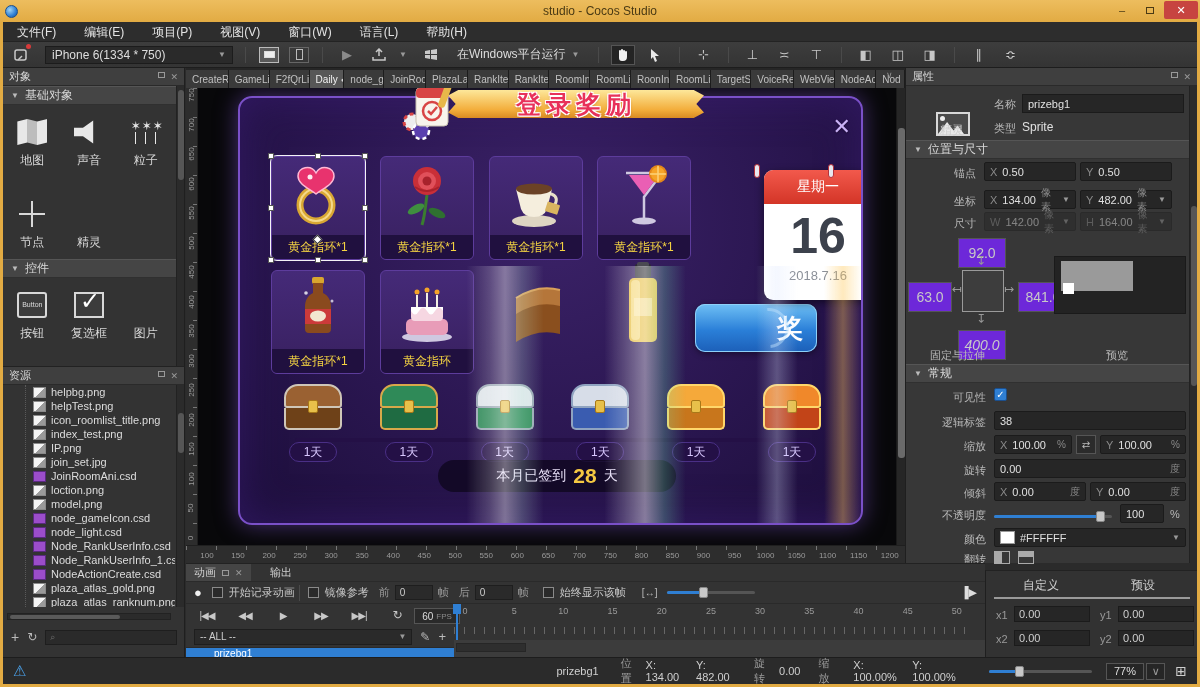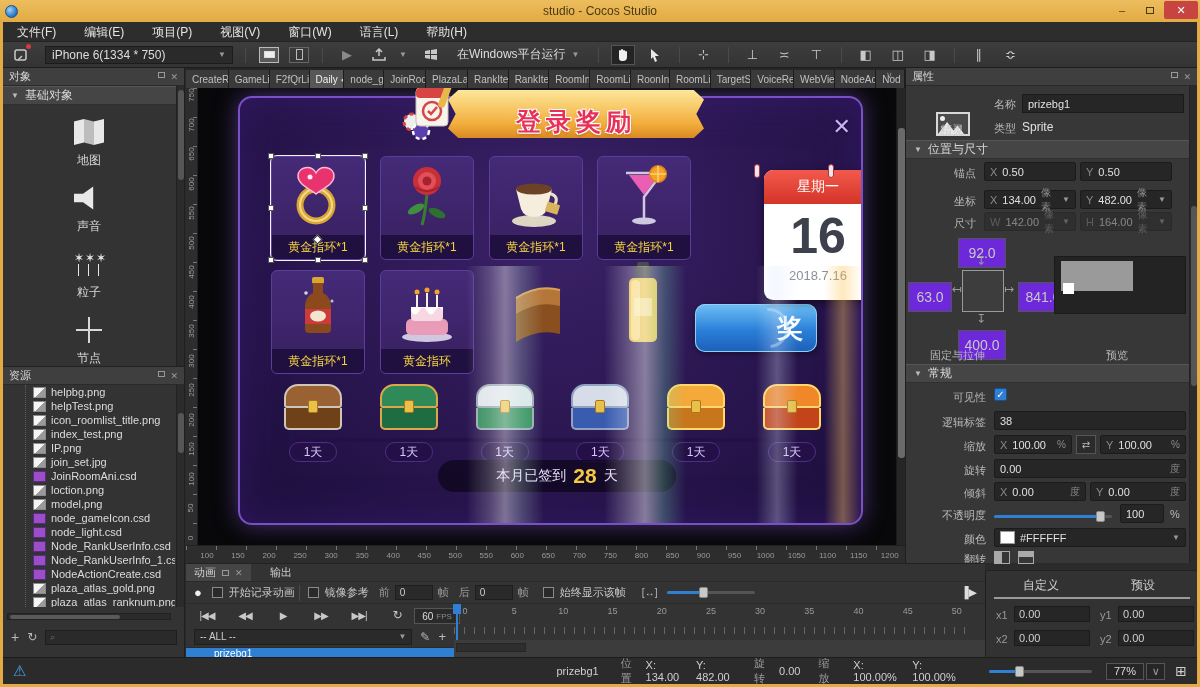--- a/index.html
+++ b/index.html
@@ -32,21 +32,21 @@
   .devbadge{position:relative;}
   .devbadge::after{content:"";position:absolute;right:2px;top:-1px;width:5px;height:5px;border-radius:50%;background:#d83a3a;}
   
   .phdr{height:18px;background:#3f3f3f;display:flex;align-items:center;padding:0 6px;color:#d8d8d8;border-bottom:1px solid #2a2a2a;font-size:11px;}
   .phdr .pbtns{margin-left:auto;display:flex;gap:5px;color:#999;font-size:9px;}
   .pbox{width:7px;height:6px;border:1px solid #999;display:inline-block;}
   .shdr{height:19px;background:#454545;display:flex;align-items:center;gap:6px;padding:0 8px;color:#d8d8d8;border-bottom:1px solid #303030;border-top:1px solid #555;}
   .tri{font-size:8px;color:#bbb;}
   
   .objpanel{left:3px;top:68px;width:182px;height:298px;background:#333;border-right:1px solid #1f1f1f;}
-  .tilegrid{display:grid;grid-template-columns:1fr;padding:6px 10px 2px 1px;row-gap:4px;}
+  .tilegrid{display:grid;grid-template-columns:1fr 1fr 1fr;padding:6px 10px 2px 1px;row-gap:20px;}
   .tile{display:flex;flex-direction:column;align-items:center;gap:7px;padding-top:8px;height:62px;}
   .tlab{font-size:12px;color:#d8d8d8;}
   .pi{width:30px;height:26px;position:relative;display:block;}
   .pi.map{background:linear-gradient(90deg,#e8e8e8 0 33%,#bdbdbd 33% 66%,#e8e8e8 66%);clip-path:polygon(0 10%,33% 0,66% 10%,100% 0,100% 90%,66% 100%,33% 90%,0 100%);}
   .pi.particles::before{content:"✶✶✶";position:absolute;left:0;top:0;width:100%;text-align:center;color:#e8e8e8;font-size:12px;letter-spacing:1px;}
   .pi.particles::after{content:"";position:absolute;left:4px;top:13px;width:22px;height:12px;background:repeating-linear-gradient(90deg,#e8e8e8 0 1px,transparent 1px 10px);}
   .pi.sound{background:#e8e8e8;clip-path:polygon(0 34%,30% 34%,64% 6%,64% 94%,30% 66%,0 66%);}
   .pi.node::before{content:"";position:absolute;left:14px;top:0;width:2px;height:26px;background:#d8d8d8;}
   .pi.node::after{content:"";position:absolute;left:2px;top:12px;width:26px;height:2px;background:#d8d8d8;}
   .pic{border:2px solid #d8d8d8;background:#4a4a4a;}
@@ -80,21 +80,21 @@
   .canvas{left:186px;top:88px;width:719px;height:457px;background:#08080a;overflow:hidden;}
   .vruler{position:absolute;left:0;top:0;width:12px;height:457px;background:#2d2d2d;border-right:1px solid #1f1f1f;display:flex;flex-direction:column;justify-content:space-between;align-items:center;padding:2px 0;background-image:repeating-linear-gradient(#777 0 1px,transparent 1px 29px);background-size:4px 100%;background-repeat:no-repeat;background-position:right;}
   .vrl{transform:rotate(-90deg);font-size:8px;color:#9a9a9a;display:block;height:10px;line-height:10px;}
   .cscroll{position:absolute;right:0;top:0;width:9px;height:457px;background:#262626;border-left:1px solid #1a1a1a;}
   .cthumb{position:absolute;left:1px;top:40px;width:7px;height:330px;background:#6a6a6a;border-radius:3px;}
   .hruler{left:186px;top:545px;width:719px;height:18px;background:#2d2d2d;border-top:1px solid #1f1f1f;display:flex;justify-content:space-between;padding:5px 2px 0 8px;background-image:repeating-linear-gradient(90deg,#777 0 1px,transparent 1px 30px);background-size:100% 4px;background-repeat:no-repeat;background-position:top;}
   .hrl{font-size:8px;color:#9a9a9a;width:26px;text-align:center;}
   
   .dialog{position:absolute;left:52px;top:8px;width:625px;height:429px;border-radius:14px;background:radial-gradient(ellipse at 50% 30%,#3b2268 0%,#2a1650 55%,#1c0e3a 100%);border:2px solid #7a50c8;box-shadow:0 0 22px rgba(122,80,200,.55),inset 0 0 40px rgba(60,30,120,.6);overflow:visible;}
   .dlgclip{position:absolute;inset:0;border-radius:12px;overflow:hidden;}
-  .banner{position:absolute;left:208px;top:-8px;width:256px;height:48px;background:linear-gradient(#fde79a,#f3ae3c 70%,#d98a22);clip-path:polygon(4% 0,96% 0,100% 20%,97% 50%,100% 80%,96% 100%,4% 100%,0 80%,3% 50%,0 20%);display:flex;align-items:flex-end;justify-content:center;z-index:5;}
+  .banner{position:absolute;left:208px;top:-8px;width:256px;height:28px;background:linear-gradient(#fde79a,#f3ae3c 70%,#d98a22);clip-path:polygon(4% 0,96% 0,100% 20%,97% 50%,100% 80%,96% 100%,4% 100%,0 80%,3% 50%,0 20%);display:flex;align-items:center;justify-content:center;z-index:5;}
   .bannertxt{font-size:25px;font-weight:bold;color:#e8315a;letter-spacing:5px;text-shadow:-1px -1px 0 #fff,1px -1px 0 #fff,-1px 1px 0 #fff,1px 1px 0 #fff,0 2px 3px rgba(120,40,0,.4);}
   .bannerico{position:absolute;left:160px;top:-18px;z-index:6;}
   .dclose{position:absolute;right:10px;top:16px;font-size:22px;font-weight:bold;color:#c9b2f5;text-shadow:0 1px 2px #1a0a33;z-index:7;}
   .card{position:absolute;width:94px;height:104px;background:linear-gradient(#452a78,#38205f);border:1px solid #5d3c9c;border-radius:6px;overflow:hidden;}
   .card svg{display:block;margin:4px auto 0;}
   .clabel{position:absolute;left:0;bottom:0;width:100%;height:24px;background:#20103f;color:#f5d442;font-size:12px;display:flex;align-items:center;justify-content:center;white-space:nowrap;overflow:hidden;}
   .selframe{outline:1px solid rgba(255,255,255,.95);}
   .hd{position:absolute;width:6px;height:6px;background:#fff;border:1px solid #555;z-index:8;}
   .diam{position:absolute;width:7px;height:7px;background:#fff;border:1px solid #333;transform:rotate(45deg);z-index:8;}
   .calendar{position:absolute;left:500px;top:66px;width:108px;height:140px;z-index:4;}
@@ -820,21 +820,21 @@
       </div>
 
     <span class="mbox" style="left:52px;top:170px;width:48px;">92.0</span>
     <span class="arrowg" style="left:70px;top:186px;">↧</span>
     <span class="r" style="left:56px;top:202px;width:42px;height:42px;border:1px solid #9a9a9a;background:#3d3d3d;"></span>
     <span class="mbox" style="left:2px;top:214px;width:44px;">63.0</span>
     <span class="arrowg" style="left:46px;top:214px;">↤</span>
     <span class="arrowg" style="left:98px;top:214px;">↦</span>
     <span class="mbox" style="left:112px;top:214px;width:50px;">841.0</span>
     <span class="arrowg" style="left:70px;top:244px;">↧</span>
-    <span class="mbox" style="left:52px;top:262px;width:48px;">400.0</span>
+    <span class="mbox" style="left:52px;top:262px;width:48px;font-style:italic;">400.0</span>
     <span class="r" style="left:148px;top:188px;width:132px;height:58px;background:#232323;border:1px solid #1a1a1a;">
       <span class="r" style="left:6px;top:4px;width:72px;height:30px;background:#9a9a9a;"></span>
       <span class="r" style="left:8px;top:26px;width:11px;height:11px;background:#fff;"></span>
     </span>
     <span class="plabel" style="left:24px;top:280px;text-align:left;">固定与拉伸</span>
     <span class="plabel" style="left:200px;top:280px;text-align:left;">预览</span>
 
     <div class="r shdr" style="left:0;top:296px;width:292px;">
         <span class="tri">▼</span>
         <span>常规</span>

